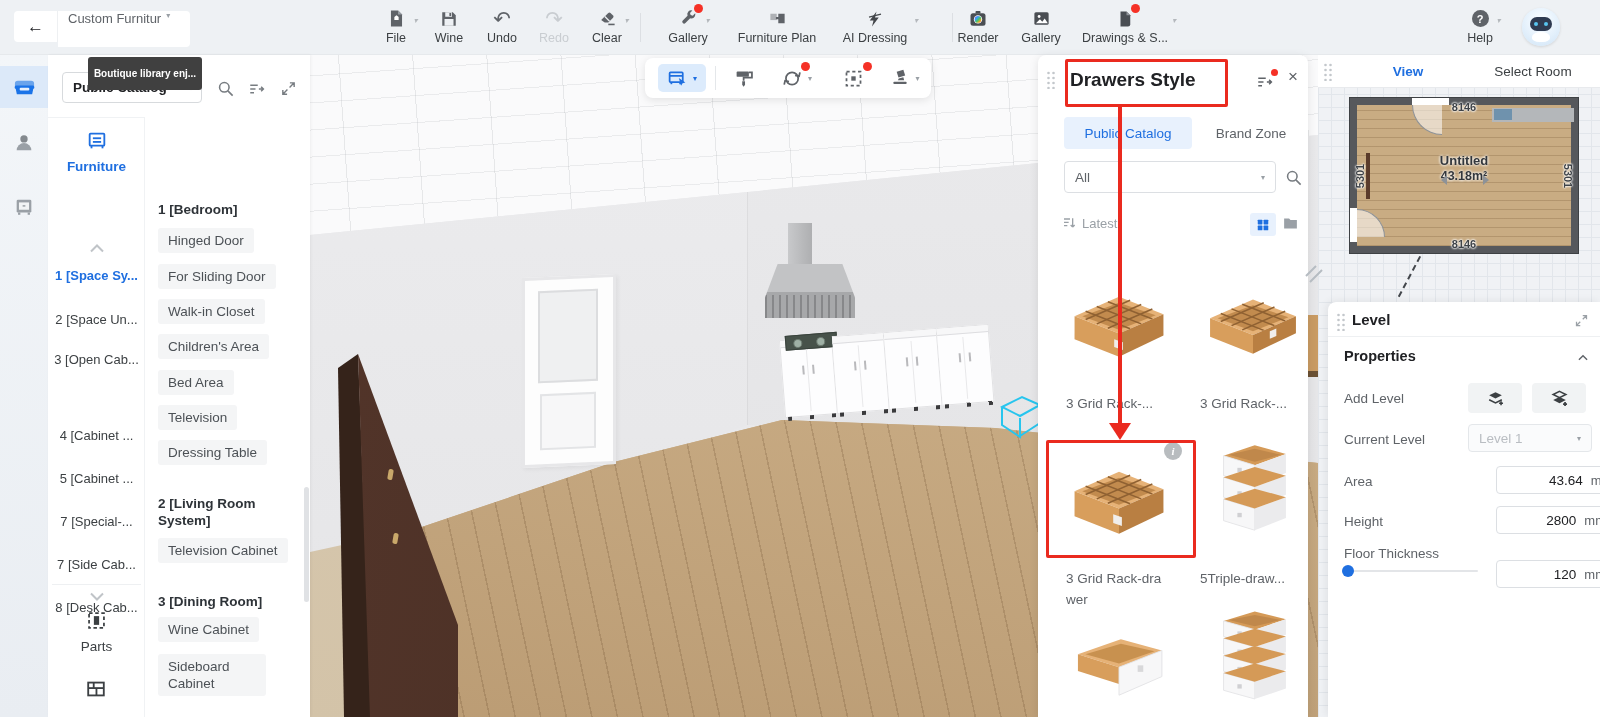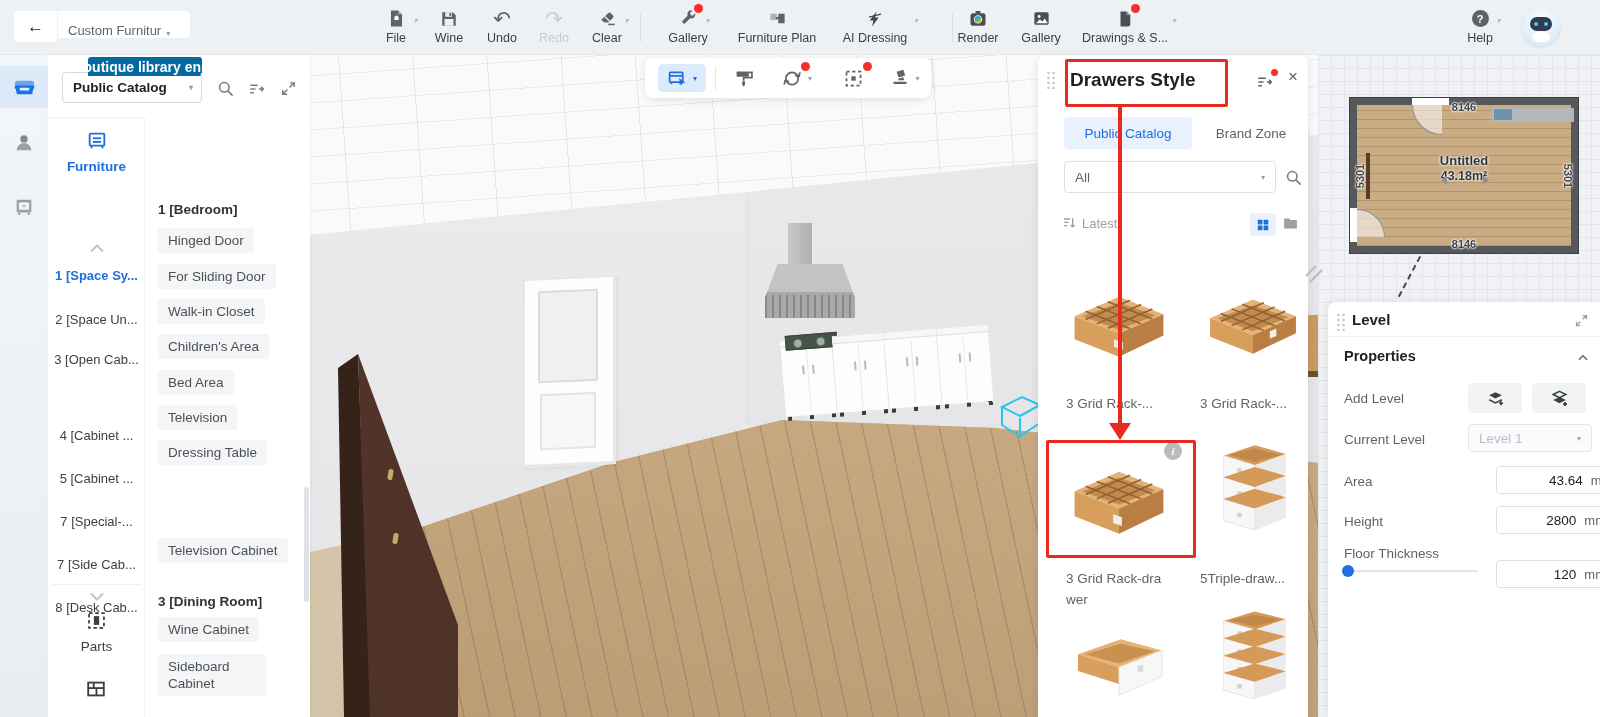--- a/index.html
+++ b/index.html
@@ -4,21 +4,21 @@
 <style>
   * { margin:0; padding:0; box-sizing:border-box; }
   html,body { width:1600px; height:717px; overflow:hidden; }
   body { font-family:"Liberation Sans", sans-serif; color:#3c4043; background:#eef1f4; }
   #app { position:relative; width:1600px; height:717px; overflow:hidden; }
   .abs { position:absolute; }
 
   
   .header { position:absolute; left:0; top:0; width:1600px; height:55px; background:#eef1f4; border-bottom:1px solid #e6e9ec; z-index:5; }
   .back-btn { position:absolute; left:14px; top:11px; width:44px; height:31px; background:#fff; border-radius:4px 0 0 4px; border-right:1px solid #eef0f2; display:flex; align-items:center; justify-content:center; font-size:17px; color:#202124; cursor:pointer; }
-  .proj-sel { position:absolute; left:58px; top:11px; width:132px; height:27px; background:#fff; border-radius:0 4px 4px 0; display:flex; align-items:flex-end; padding:0 8px 0 10px; font-size:13px; color:#5f6368; cursor:pointer; }
+  .proj-sel { position:absolute; left:58px; top:11px; width:132px; height:36px; background:#fff; border-radius:0 4px 4px 0; display:flex; align-items:flex-start; padding:0 8px 0 10px; font-size:13px; color:#5f6368; cursor:pointer; }
   .proj-sel span { overflow:hidden; white-space:nowrap; max-width:102px; }
   .cr { font-style:normal; font-size:8px; color:#9aa0a6; margin-left:5px; }
   .menu-item { position:absolute; top:8px; width:64px; margin-left:-32px; display:flex; flex-direction:column; align-items:center; cursor:pointer; }
   .menu-item .ic { position:relative; height:21px; display:flex; align-items:center; justify-content:center; color:#5f6368; }
   .menu-item .lb { font-size:12.5px; color:#3c4043; margin-top:2px; white-space:nowrap; }
   .menu-item.dis .ic, .menu-item.dis .lb { color:#c9cdd1; }
   .menu-item .mcaret { position:absolute; right:-12px; top:8px; font-size:8px; color:#b4b8bc; }
   .rdot { position:absolute; width:9px; height:9px; border-radius:50%; background:#f53126; }
   .mdiv { position:absolute; top:13px; width:1px; height:29px; background:#dcdfe3; }
   .glyph { font-size:21px; line-height:20px; }
@@ -29,21 +29,21 @@
   .avatar .rbody { position:absolute; left:10px; top:24px; width:18px; height:10px; border-radius:50% 50% 40% 40%; background:#fff; }
 
   
   .rail { position:absolute; left:0; top:55px; width:48px; height:662px; background:linear-gradient(180deg,#f3f6f9,#e9edf2); z-index:5; }
   .rail-item { position:absolute; left:0; width:48px; height:42px; display:flex; align-items:center; justify-content:center; cursor:pointer; }
   .rail-item.active { background:#dcE9f9; }
 
   
   .left-panel { position:absolute; left:48px; top:55px; width:262px; height:662px; background:#fff; z-index:5; box-shadow:1px 0 3px rgba(0,0,0,.05); }
   .lib-sel { position:absolute; left:14px; top:17px; width:140px; height:31px; border:1px solid #d7dadd; border-radius:4px; display:flex; align-items:center; padding:0 8px 0 10px; font-size:13.5px; font-weight:bold; color:#202124; cursor:pointer; }
-  .lib-badge { position:absolute; left:40px; top:2px; width:114px; height:19px; background:#0369a1; color:#fff; font-size:14px; font-weight:bold; border-radius:3px 3px 3px 0; display:flex; align-items:center; justify-content:center; white-space:nowrap; z-index:2; }
+  .lib-badge { position:absolute; left:40px; top:2px; width:114px; height:33px; background:#404040; color:#fff; font-size:10px; font-weight:bold; border-radius:3px 3px 3px 0; display:flex; align-items:center; justify-content:center; white-space:nowrap; z-index:2; }
   .iconbtn { cursor:pointer; display:inline-flex; align-items:center; justify-content:center; }
   .col1 { position:absolute; left:0; top:62px; width:97px; height:600px; border-right:1px solid #f0f2f4; border-top:1px solid #f0f2f4; }
   .ftab { position:absolute; left:0; top:12px; width:97px; text-align:center; cursor:pointer; }
   .ftab .lb { display:block; color:#1f6fe0; font-size:13.5px; font-weight:bold; margin-top:3px; }
   .cat { position:absolute; left:4px; width:89px; text-align:center; font-size:13px; color:#3c4043; cursor:pointer; line-height:19px; }
   .cat.active { color:#1f6fe0; font-weight:bold; }
   .chev { position:absolute; left:36px; width:25px; height:12px; display:flex; justify-content:center; cursor:pointer; }
   .col1-div { position:absolute; left:4px; top:466px; width:89px; height:1px; background:#eef0f2; }
   .parts { position:absolute; left:0; top:492px; width:97px; text-align:center; cursor:pointer; }
   .parts .lb { display:block; font-size:13.5px; color:#3c4043; margin-top:4px; }
@@ -473,20 +473,21 @@
 
     <div class="col2">
       <div class="sec-title" style="top:84px">1 [Bedroom]</div>
       <div class="cat-btn" style="top:111px">Hinged Door</div>
       <div class="cat-btn" style="top:147px">For Sliding Door</div>
       <div class="cat-btn" style="top:182px">Walk-in Closet</div>
       <div class="cat-btn" style="top:217px">Children's Area</div>
       <div class="cat-btn" style="top:253px">Bed Area</div>
       <div class="cat-btn" style="top:288px">Television</div>
       <div class="cat-btn" style="top:323px">Dressing Table</div>
+      <div class="sec-title" style="top:378px">2 [Living Room System]</div>
       <div class="cat-btn" style="top:421px">Television Cabinet</div>
       <div class="sec-title" style="top:476px">3 [Dining Room]</div>
       <div class="cat-btn" style="top:500px">Wine Cabinet</div>
       <div class="cat-btn" style="top:537px; width:108px;">Sideboard Cabinet</div>
 
       <div class="scroll-thumb" style="top:370px; height:115px;"></div>
     </div>
   </div>
 
   <div class="vtoolbar">
@@ -709,20 +710,34 @@
             <rect x="42" y="27" width="5" height="5" fill="#d0d0d3"></rect>
           </g>
         </svg>
       </div>
       <div class="item-label"></div>
     </div>
   </div>
 
   <div class="dock">
     <div class="cam-dash"></div>
+    <div class="mm-header">
+      <svg class="abs" style="left:5px; top:8px" width="10" height="18" viewBox="0 0 10 18" fill="#c3c7cb">
+        <circle cx="2.5" cy="2" r="1.3"></circle>
+          <circle cx="7.5" cy="2" r="1.3"></circle>
+          <circle cx="2.5" cy="7" r="1.3"></circle>
+          <circle cx="7.5" cy="7" r="1.3"></circle>
+          <circle cx="2.5" cy="12" r="1.3"></circle>
+          <circle cx="7.5" cy="12" r="1.3"></circle>
+          <circle cx="2.5" cy="17" r="1.3"></circle>
+          <circle cx="7.5" cy="17" r="1.3"></circle>
+      </svg>
+      <div class="mm-tab active" style="left:40px; width:100px;">View</div>
+      <div class="mm-tab" style="left:160px; width:110px;">Select Room</div>
+    </div>
     <div class="plan">
       <div class="gap-top"></div>
       <div class="arc-top"></div>
       <div class="gap-left"></div>
       <div class="arc-left"></div>
       <div class="plan-cabs">
         <div class="plan-cook"></div>
       </div>
       <div class="plan-wardrobe"></div>
       <div class="plan-dim" style="left:50%; top:-4px; transform:translateX(-50%);">8146</div>

